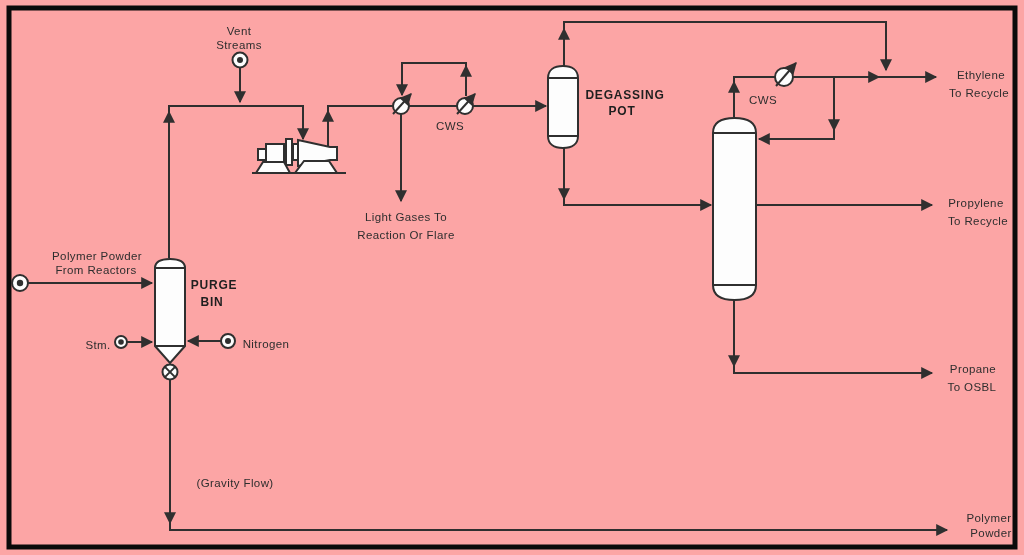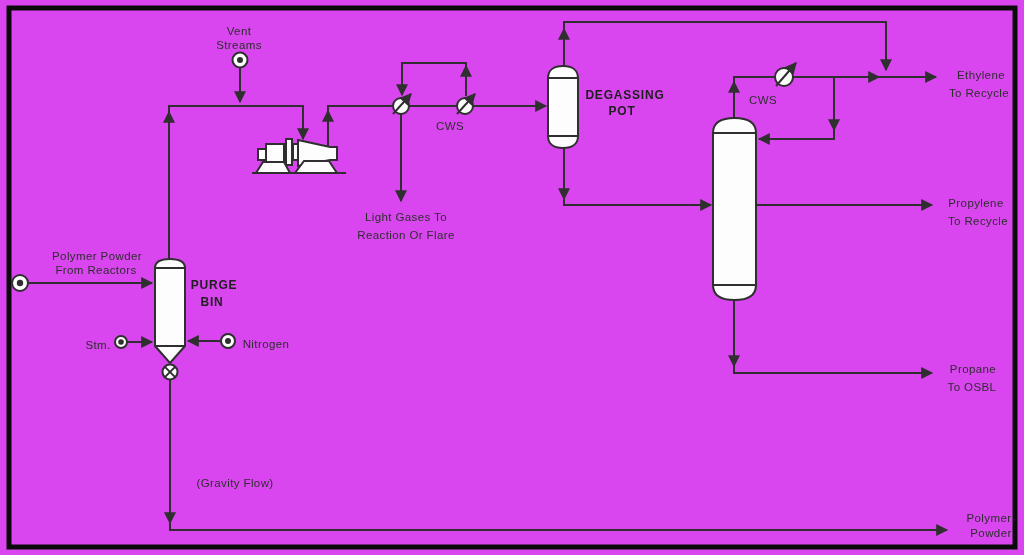--- a/index.html
+++ b/index.html
@@ -1,16 +1,16 @@
 <!DOCTYPE html>
 <html><head>
 <meta charset="utf-8">
 <style>
   html,body{margin:0;padding:0;background:#e8e8e8;}
-  .page{position:relative;width:1024px;height:555px;background:#d946ef;overflow:hidden;
+  .page{position:relative;width:1024px;height:555px;background:#fca5a5;overflow:hidden;
         font-family:"Liberation Sans", sans-serif;}
   svg{display:block;}
   .lbl{fill:#2e2e2e;font-size:11.5px;letter-spacing:.4px;}
   .lbl-bold{fill:#1f1f1f;font-size:12px;font-weight:bold;letter-spacing:.8px;}
   .pline{stroke:#2f2f2f;stroke-width:2;fill:none;}
   .shape{stroke:#2f2f2f;stroke-width:2;fill:#fdfdfd;}
   .solid{fill:#2f2f2f;stroke:none;}
 </style>
 </head>
 <body>

